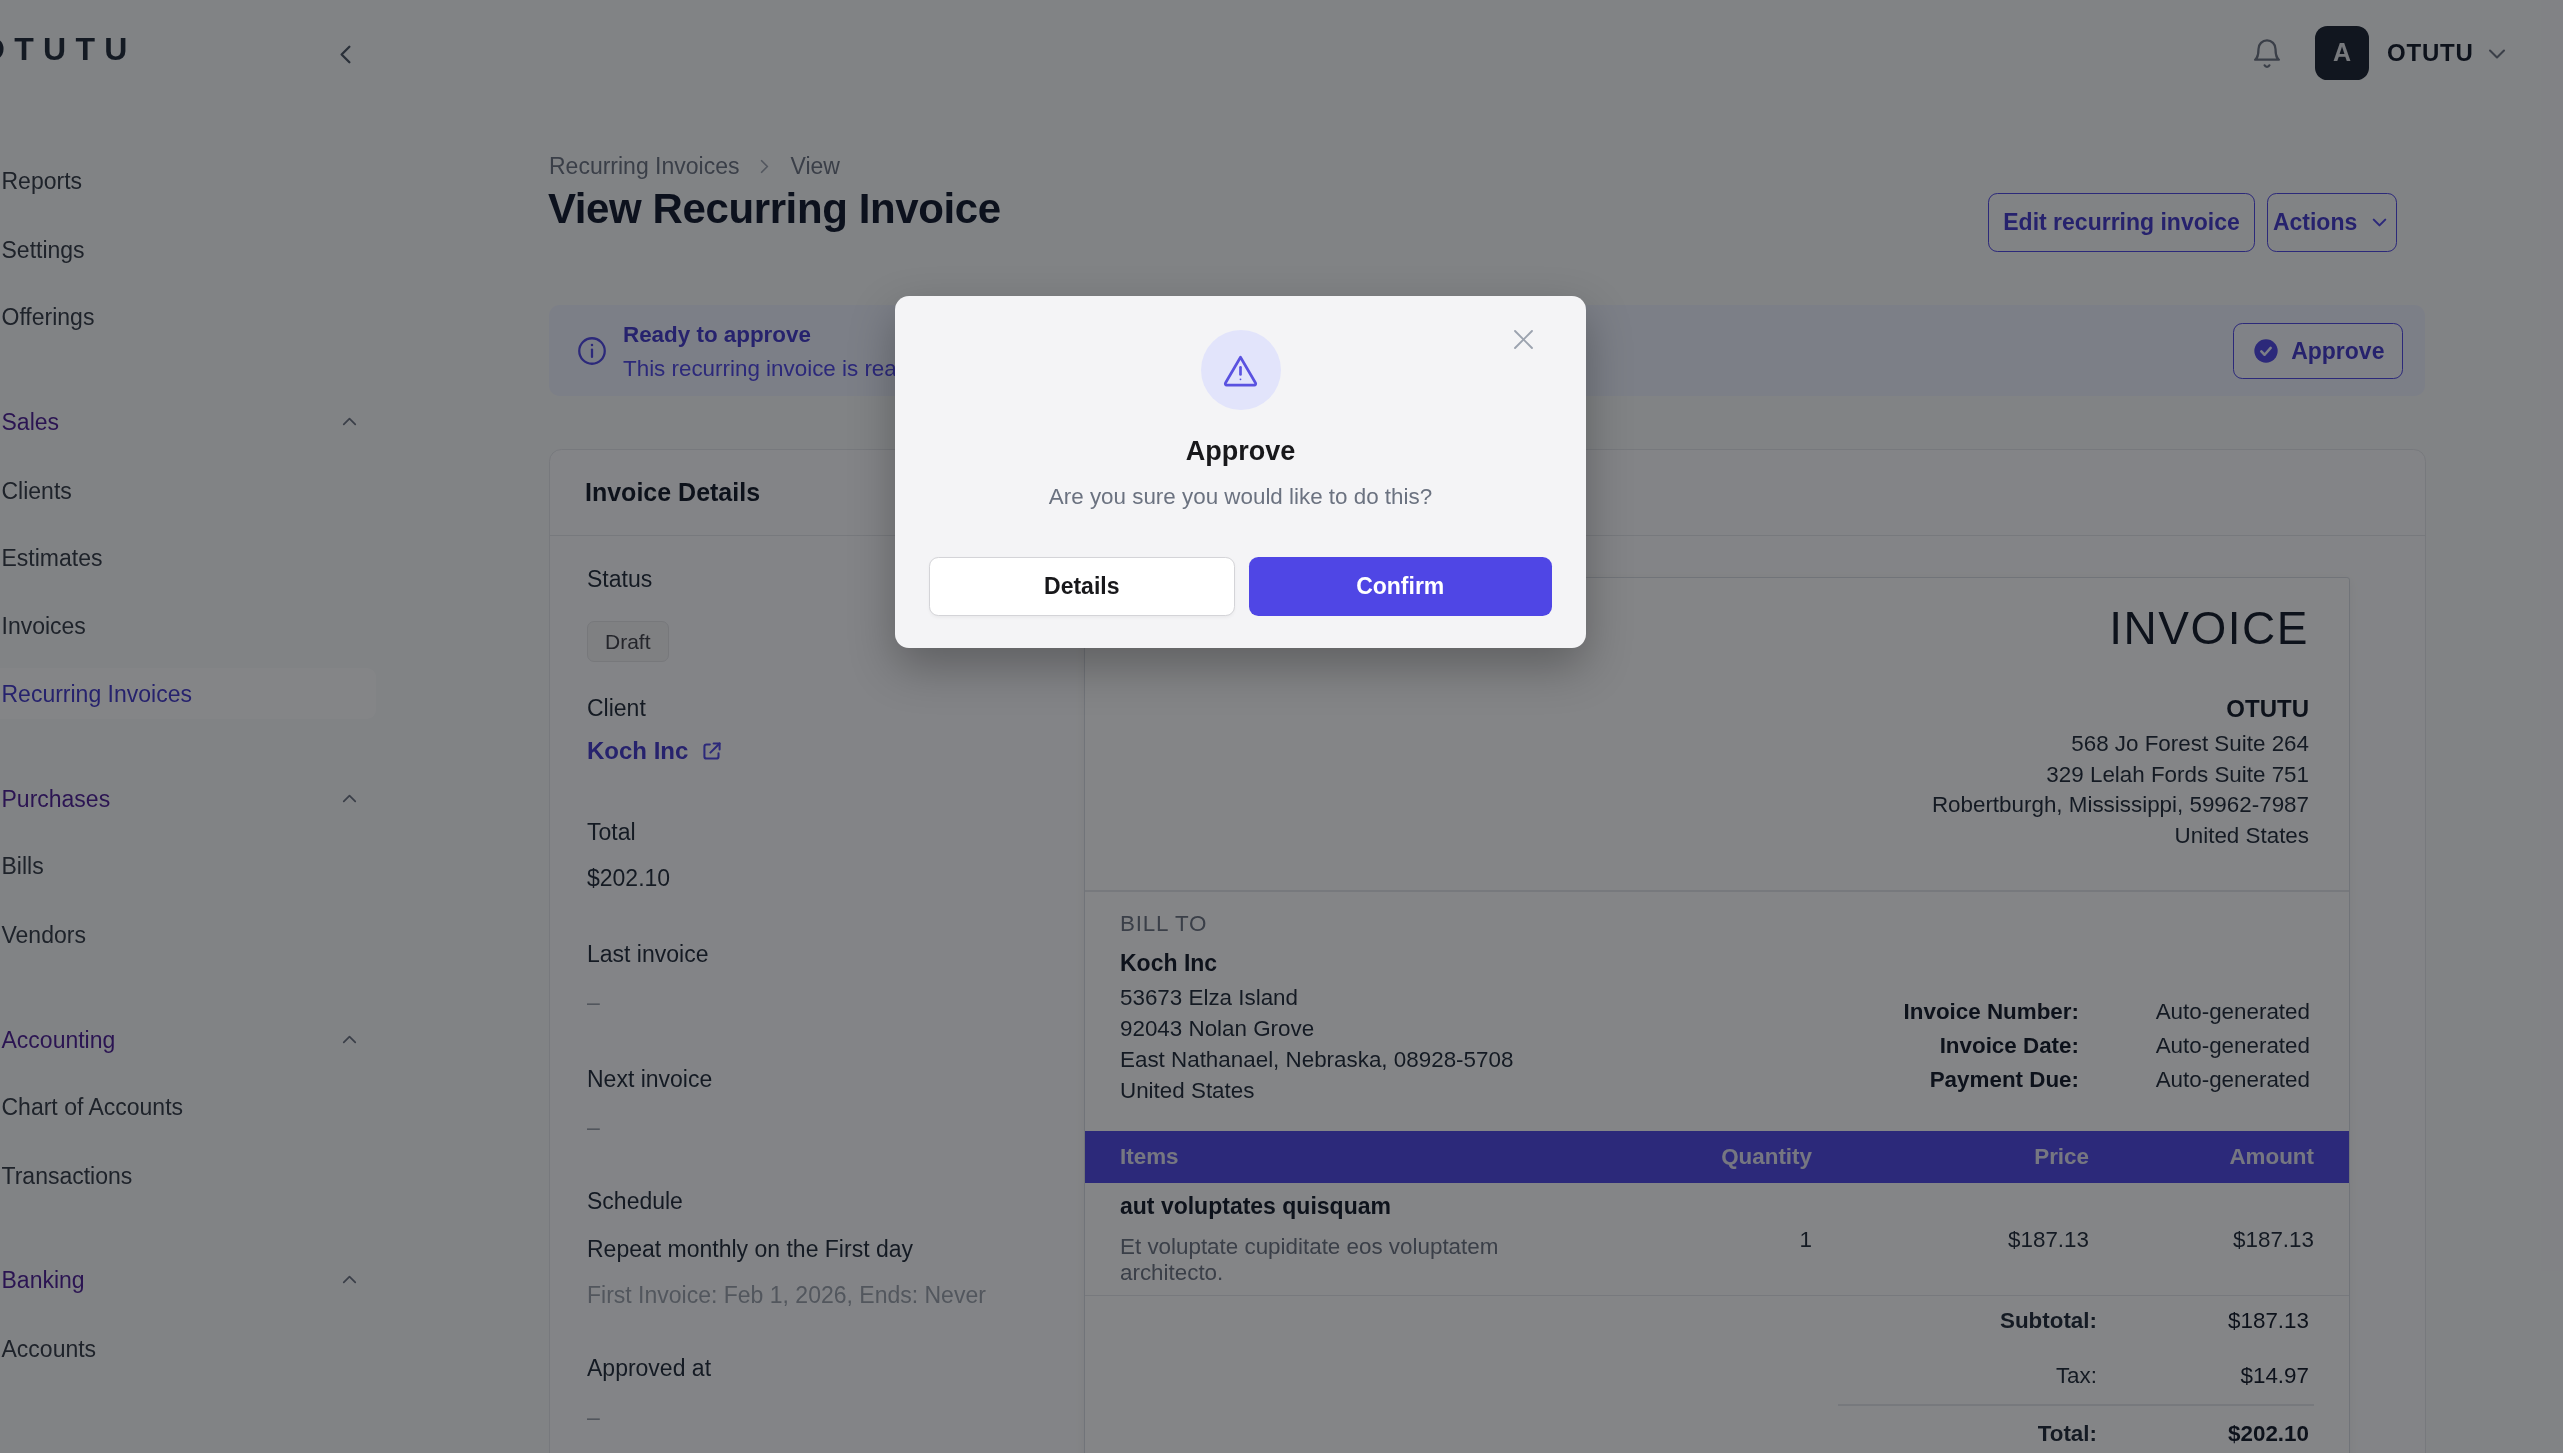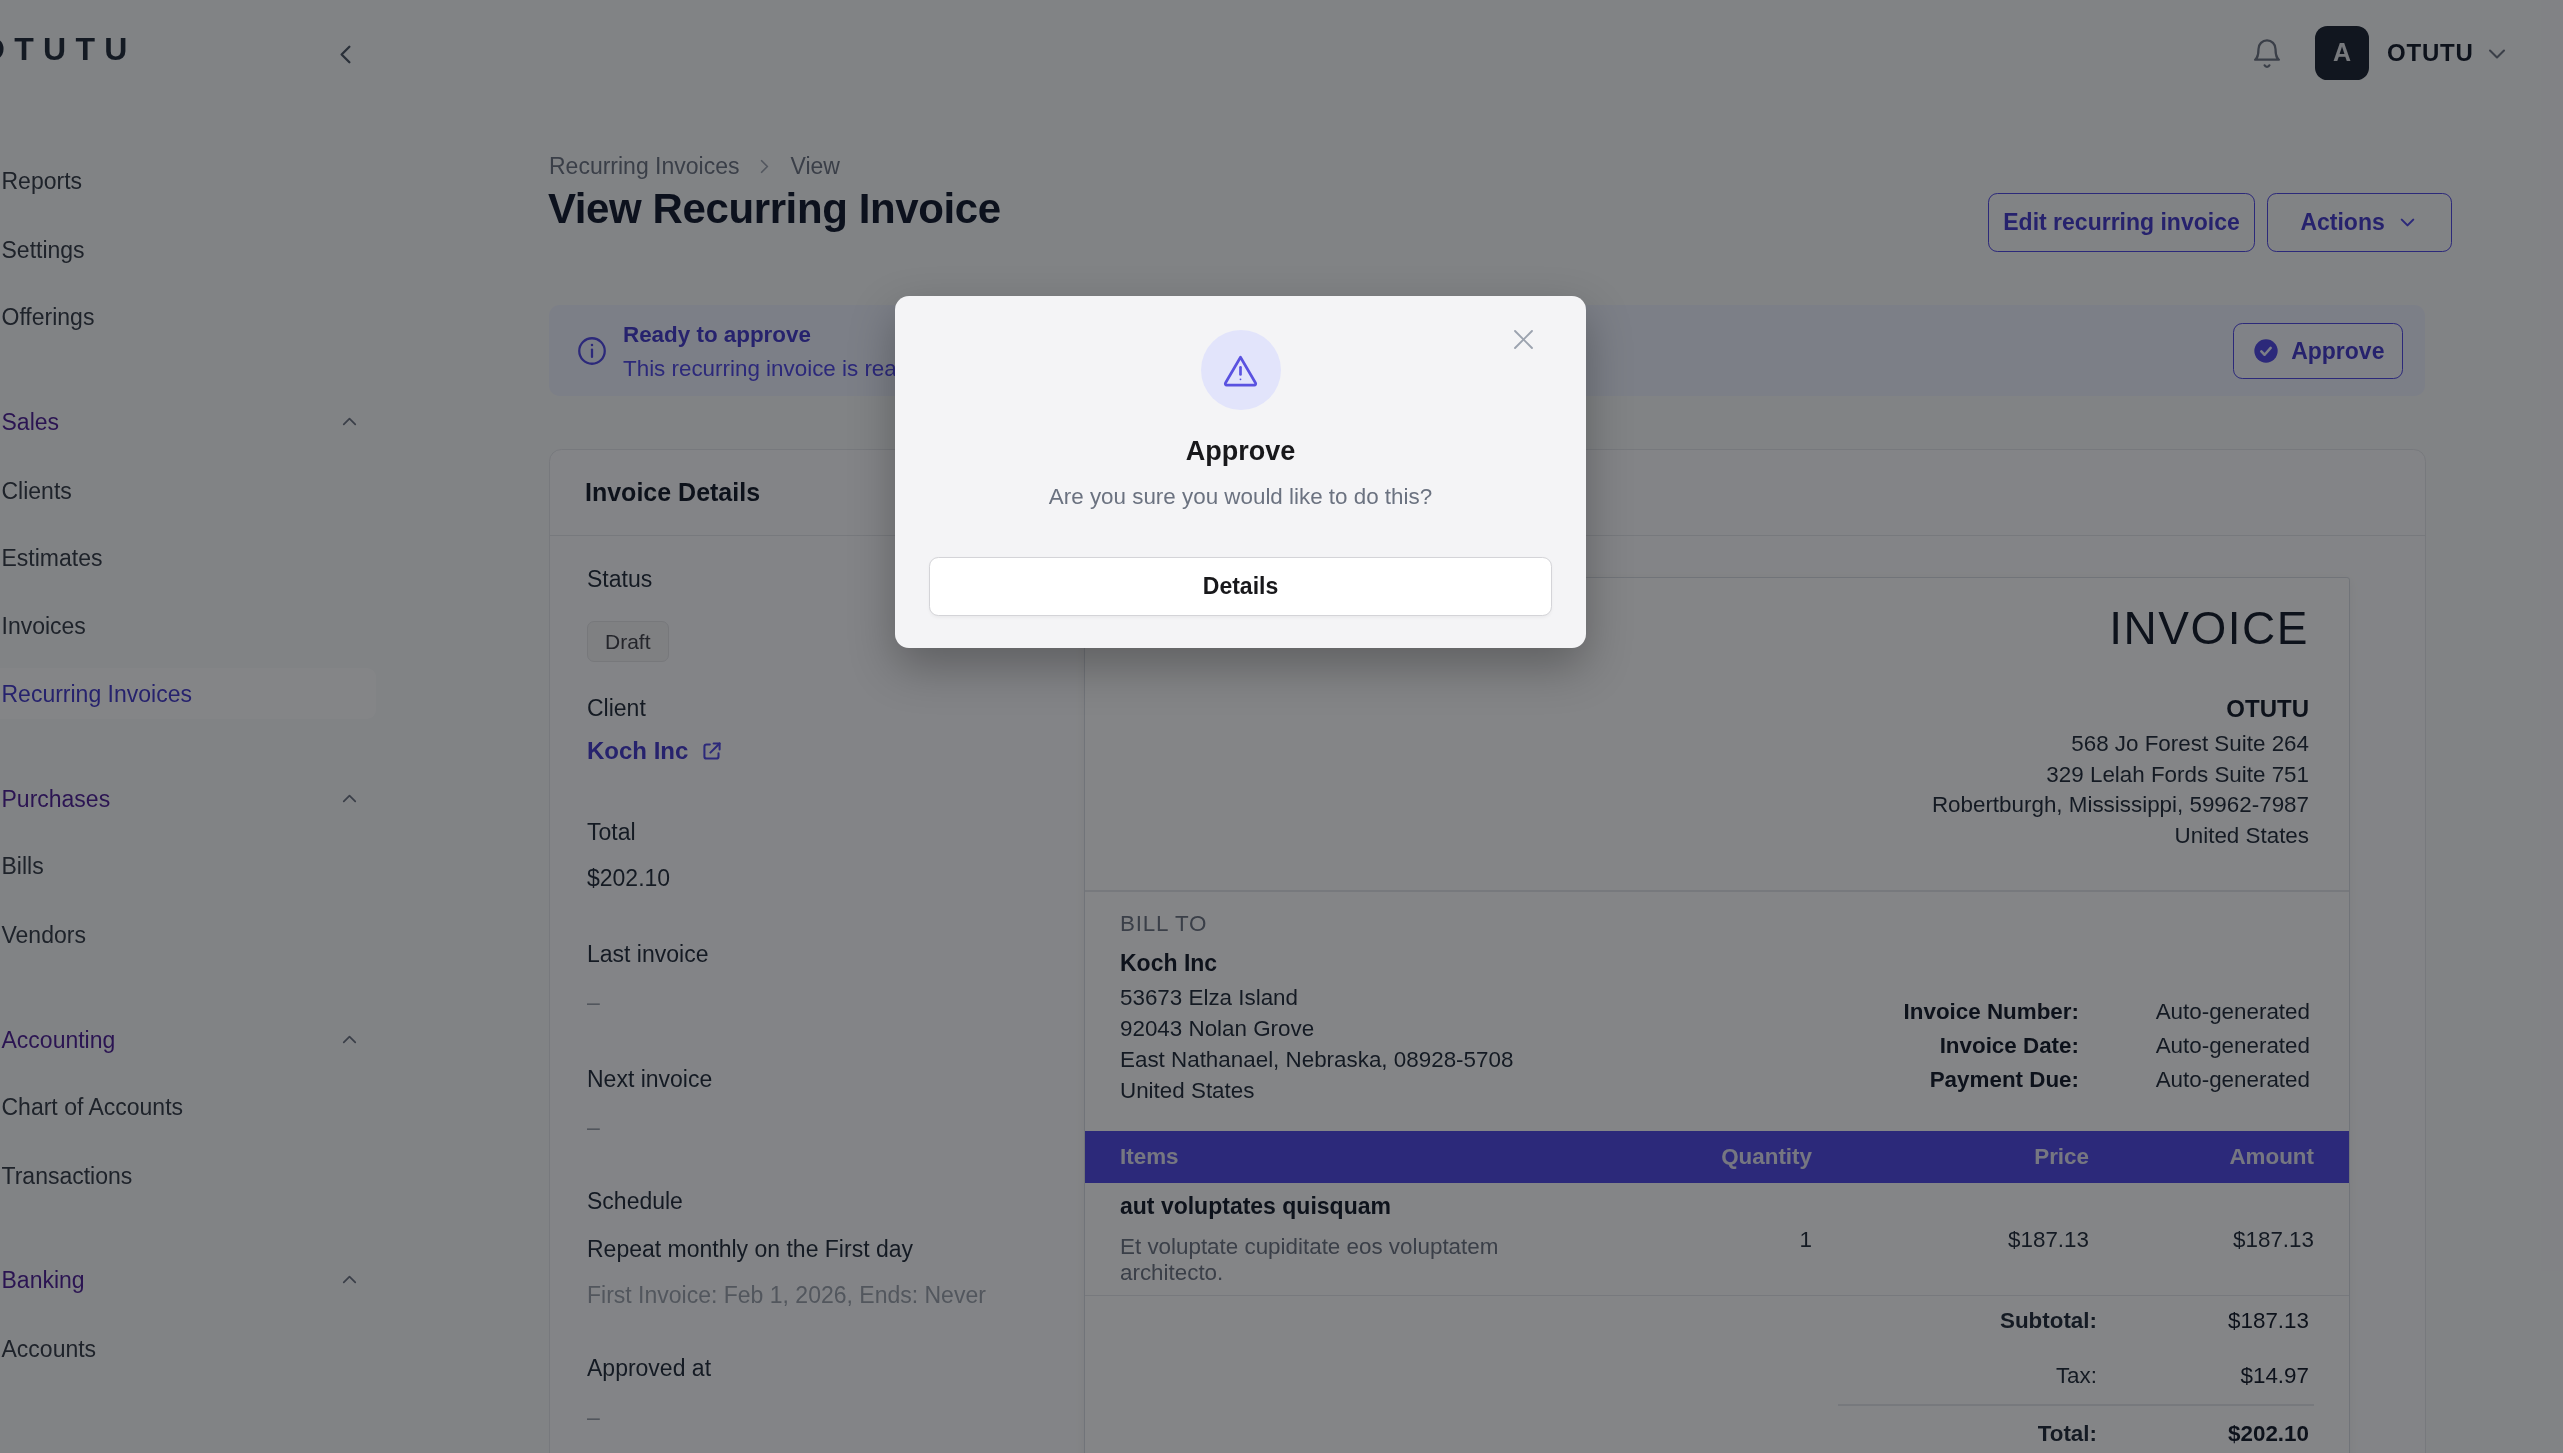--- a/index.html
+++ b/index.html
@@ -22,21 +22,21 @@
   .side-chev { position:absolute; left:336px; width:23px; height:23px; top:5.4px; color:#6b7280; }
   .active-row { left:0; top:668px; width:376px; height:51px; background:#ffffff; border-radius:0 9.3px 9.3px 0; }
   .side-active { color:#4338ca; }
 
   
   .breadcrumb { left:549px; top:153px; font-size:23px; color:#6b7280; display:flex; align-items:center; gap:14px; }
   .crumb-sep { width:23px; height:23px; color:#9ca3af; }
   .page-title { left:548px; top:185px; font-size:42px; font-weight:800; color:#0f172a; letter-spacing:-0.4px; }
   .btn-outline { border:1.5px solid #4f46e5; border-radius:9.3px; color:#4338ca; font-size:23px; font-weight:600; display:flex; align-items:center; justify-content:center; gap:10.8px; background:transparent; cursor:pointer; }
   .edit-btn { left:1988px; top:193px; width:267px; height:59px; }
-  .actions-btn { left:2267px; top:193px; width:185px; height:59px; }
+  .actions-btn { left:2267px; top:193px; width:130px; height:59px; }
   .btn-caret { width:23px; height:23px; color:#4f46e5; }
 
   
   .banner { left:549px; top:305px; width:1876px; height:91px; background:#eef2ff; border-radius:10.8px; }
   .banner-icon { position:absolute; left:26px; top:28.5px; width:34px; height:34px; color:#4f46e5; }
   .banner-title { position:absolute; left:74px; top:17px; font-size:22.4px; font-weight:600; color:#4338ca; }
   .banner-desc { position:absolute; left:74px; top:51px; font-size:22.4px; color:#4f46e5; }
   .banner-approve { position:absolute; right:21.6px; top:18px; width:170px; height:56px; background:rgba(255,255,255,.55); }
   .chk { width:28px; height:28px; }
 
@@ -301,17 +301,18 @@
       <svg class="warn-svg" viewBox="0 0 24 24" fill="none" stroke="currentColor" stroke-width="1.5" stroke-linecap="round" stroke-linejoin="round">
         <path d="M12 4.6 L20.4 19 a0.8 0.8 0 0 1 -0.7 1.2 H4.3 a0.8 0.8 0 0 1 -0.7 -1.2 Z"></path>
         <line x1="12" y1="10.2" x2="12" y2="14.2"></line>
         <circle cx="12" cy="16.9" r="0.5" fill="currentColor" stroke="none"></circle>
       </svg>
     </div>
     <div class="modal-title">Approve</div>
     <div class="modal-msg">Are you sure you would like to do this?</div>
     <div class="modal-btns">
       <button class="m-btn cancel-btn">Details</button>
+      <button class="m-btn confirm-btn">Confirm</button>
     </div>
   </div>
 
 </div>
 
 
 </body></html>

